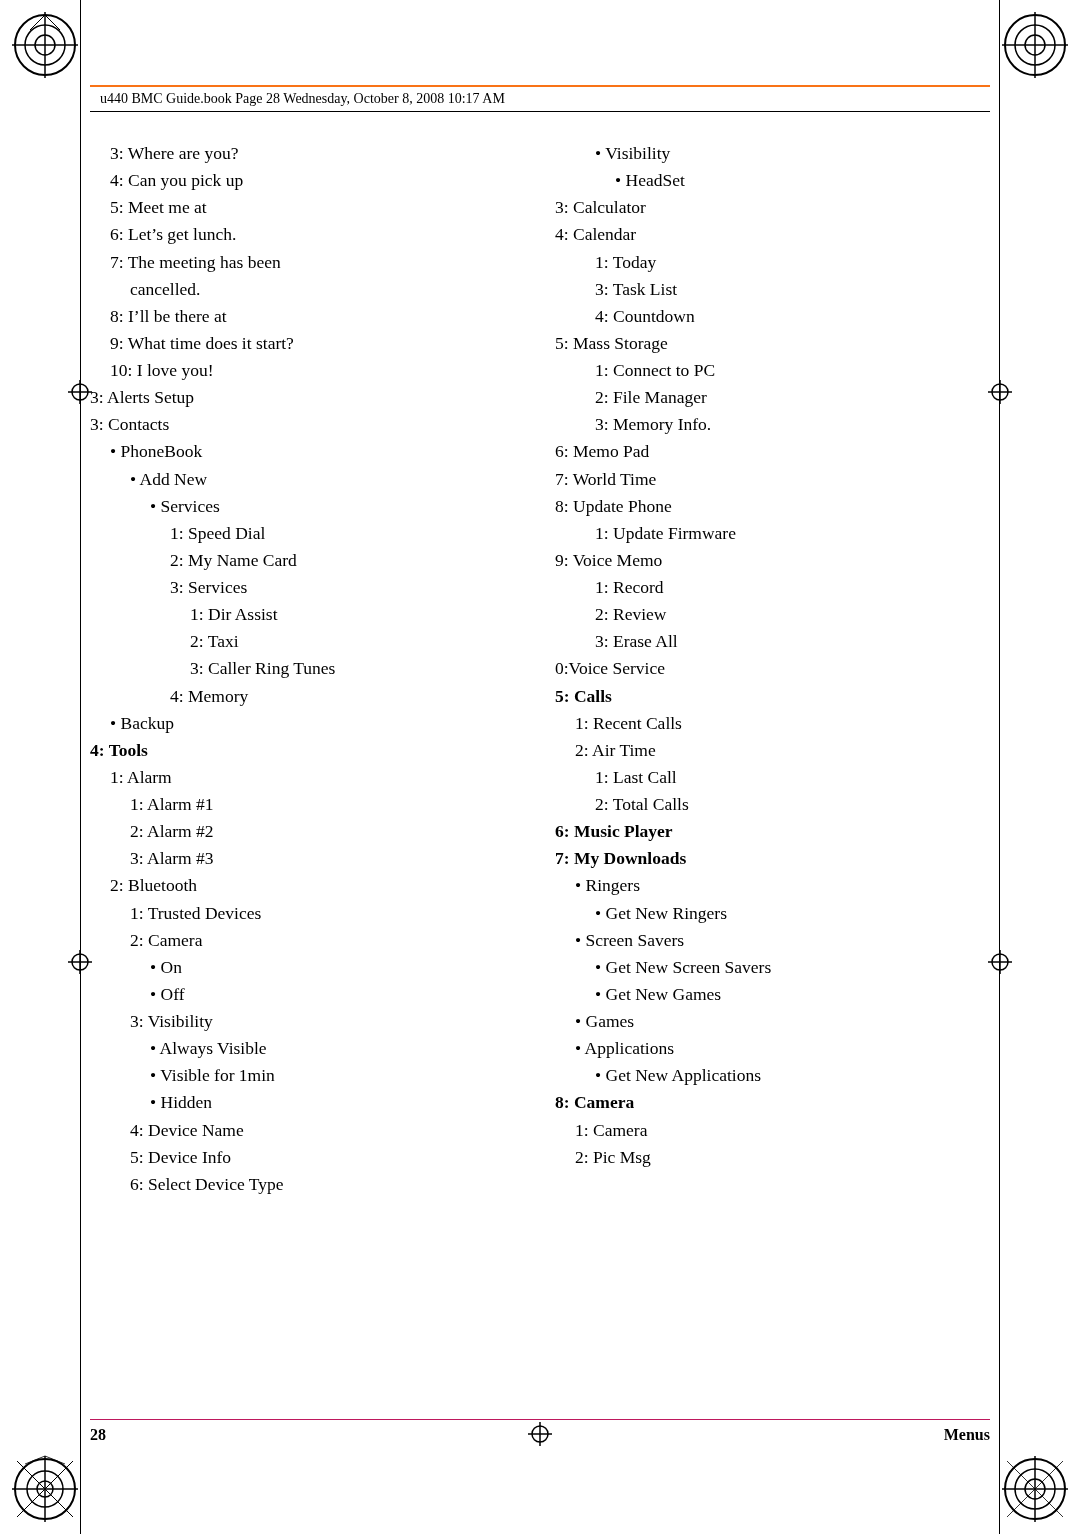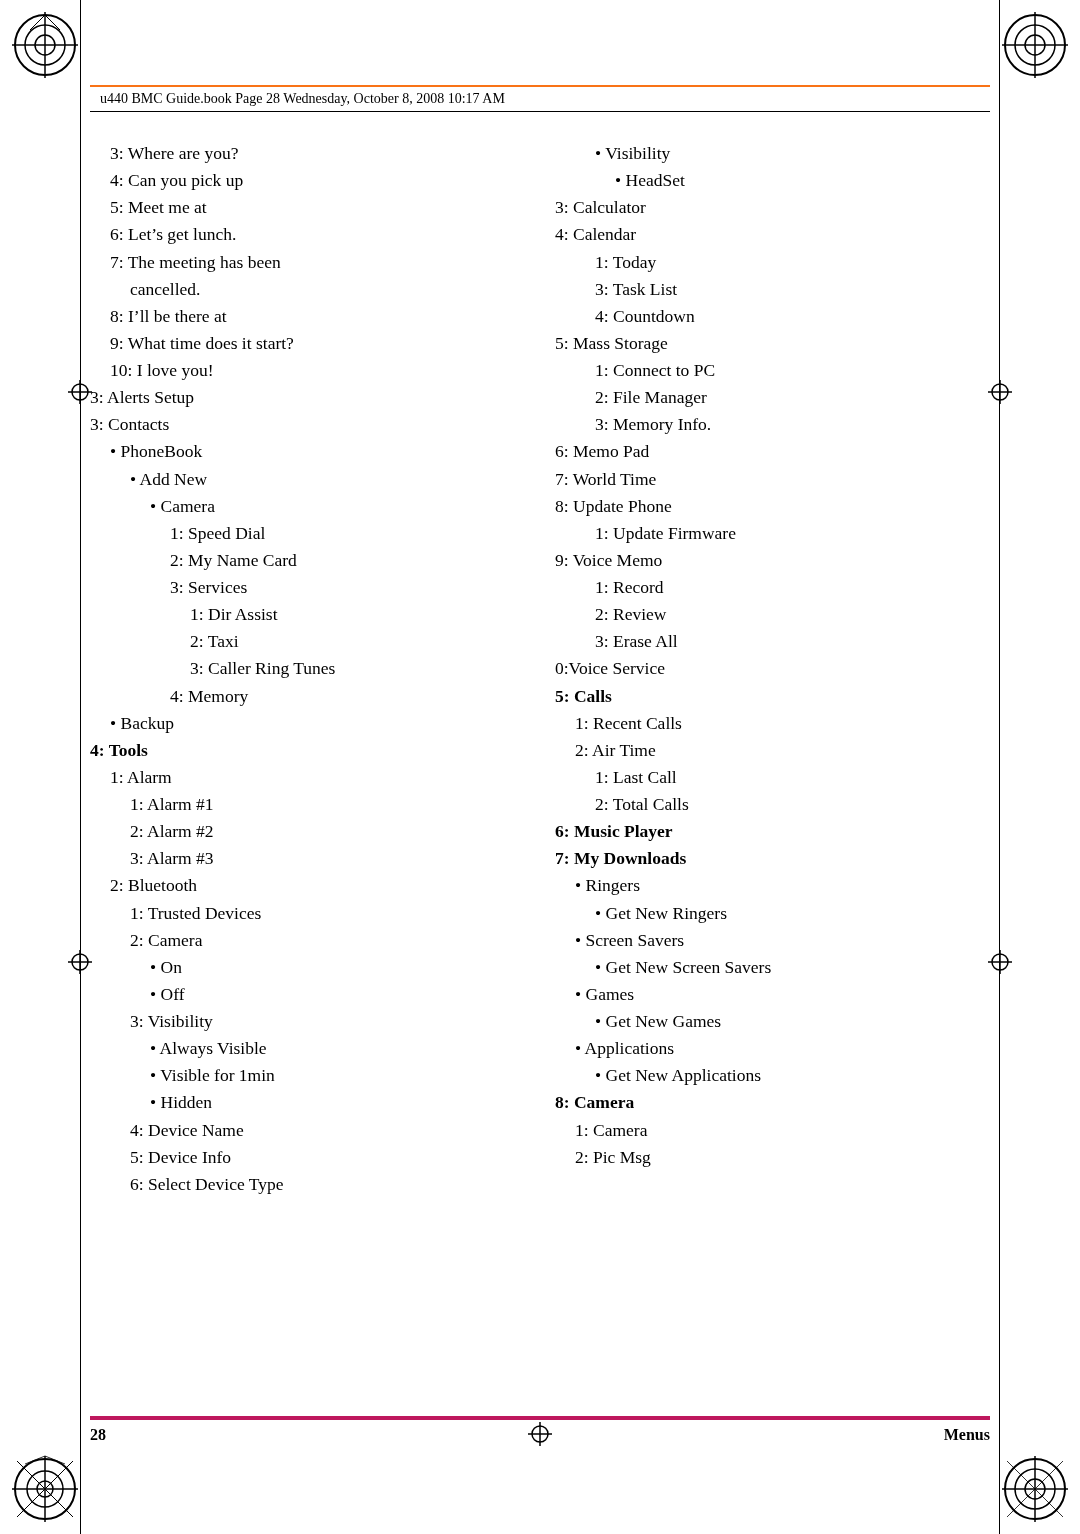--- a/index.html
+++ b/index.html
@@ -58,21 +58,21 @@
       text-align: left;
       padding-left: 10px;
     }
 
     
     .footer-area {
       position: absolute;
       bottom: 90px;
       left: 90px;
       right: 90px;
-      border-top: 4px solid #be185d;
+      border-top: 1px solid #be185d;
       padding-top: 6px;
     }
 
     .footer-text {
       font-size: 16px;
       font-weight: bold;
       color: #000;
     }
 
     
@@ -228,21 +228,21 @@
         <div class="menu-line" style="padding-left: 20px;">6: Let’s get lunch.</div>
         <div class="menu-line" style="padding-left: 20px;">7: The meeting has been</div>
         <div class="menu-line" style="padding-left: 40px;">cancelled.</div>
         <div class="menu-line" style="padding-left: 20px;">8: I’ll be there at</div>
         <div class="menu-line" style="padding-left: 20px;">9: What time does it start?</div>
         <div class="menu-line" style="padding-left: 20px;">10: I love you!</div>
         <div class="menu-line" style="padding-left: 0px;">3: Alerts Setup</div>
         <div class="menu-line" style="padding-left: 0px; font-weight: normal;">3: Contacts</div>
         <div class="menu-line" style="padding-left: 20px;">• PhoneBook</div>
         <div class="menu-line" style="padding-left: 40px;">• Add New</div>
-        <div class="menu-line" style="padding-left: 60px;">• Camera</div>
+        <div class="menu-line" style="padding-left: 60px;">• Services</div>
         <div class="menu-line" style="padding-left: 80px;">1: Speed Dial</div>
         <div class="menu-line" style="padding-left: 80px;">2: My Name Card</div>
         <div class="menu-line" style="padding-left: 80px;">3: Services</div>
         <div class="menu-line" style="padding-left: 100px;">1: Dir Assist</div>
         <div class="menu-line" style="padding-left: 100px;">2: Taxi</div>
         <div class="menu-line" style="padding-left: 100px;">3: Caller Ring Tunes</div>
         <div class="menu-line" style="padding-left: 80px;">4: Memory</div>
         <div class="menu-line" style="padding-left: 20px;">• Backup</div>
         <div class="menu-line" style="padding-left: 0px; font-weight: bold;">4: Tools</div>
         <div class="menu-line" style="padding-left: 20px;">1: Alarm</div>
@@ -287,22 +287,22 @@
         <div class="menu-line" style="padding-left: 20px;">1: Recent Calls</div>
         <div class="menu-line" style="padding-left: 20px;">2: Air Time</div>
         <div class="menu-line" style="padding-left: 40px;">1: Last Call</div>
         <div class="menu-line" style="padding-left: 40px;">2: Total Calls</div>
         <div class="menu-line" style="padding-left: 0px; font-weight: bold;">6: Music Player</div>
         <div class="menu-line" style="padding-left: 0px; font-weight: bold;">7: My Downloads</div>
         <div class="menu-line" style="padding-left: 20px;">• Ringers</div>
         <div class="menu-line" style="padding-left: 40px;">• Get New Ringers</div>
         <div class="menu-line" style="padding-left: 20px;">• Screen Savers</div>
         <div class="menu-line" style="padding-left: 40px;">• Get New Screen Savers</div>
+        <div class="menu-line" style="padding-left: 40px;">• Get New Games</div>
         <div class="menu-line" style="padding-left: 20px;">• Games</div>
-        <div class="menu-line" style="padding-left: 40px;">• Get New Games</div>
         <div class="menu-line" style="padding-left: 20px;">• Applications</div>
         <div class="menu-line" style="padding-left: 40px;">• Get New Applications</div>
         <div class="menu-line" style="padding-left: 0px; font-weight: bold;">8: Camera</div>
         <div class="menu-line" style="padding-left: 20px;">1: Camera</div>
         <div class="menu-line" style="padding-left: 20px;">2: Pic Msg</div>
       </div>
   </div>
 
   <div class="footer-area">
     <div style="display:flex; justify-content:space-between; align-items:center;">

